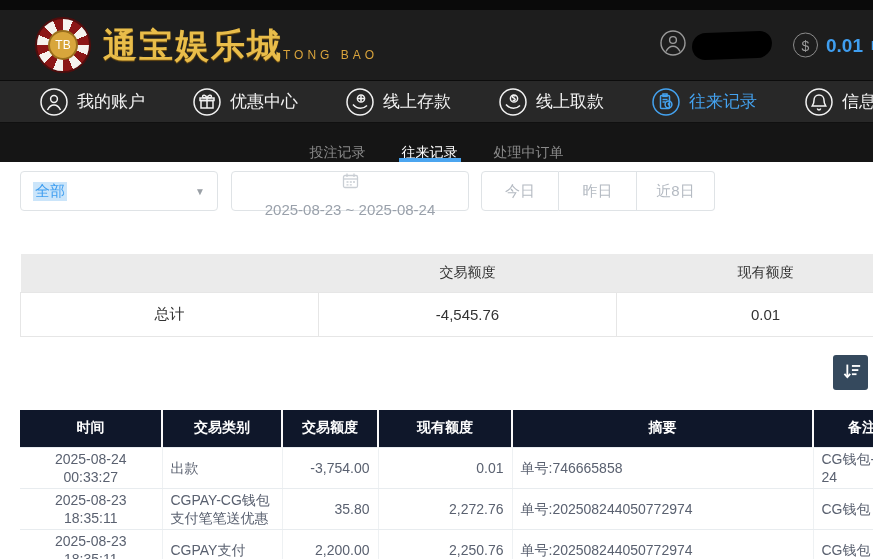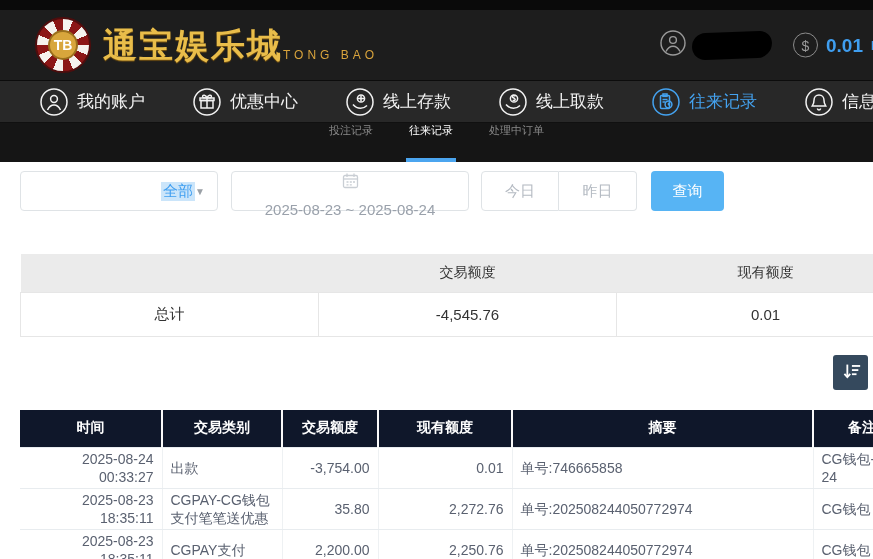--- a/index.html
+++ b/index.html
@@ -8,21 +8,21 @@
 
   
   .topstrip { height:10px; background:#0a0a0a; }
   .header { position:relative; height:70px; background:#1d1d1d; display:flex; align-items:center; }
   .logo { display:flex; align-items:center; gap:12px; padding-left:35px; cursor:pointer; }
   .chip { width:56px; height:56px; border-radius:50%;
     background:repeating-conic-gradient(#f6f2ee 0 22.5deg, #8c1616 22.5deg 45deg);
     border:2px solid #4f0d0d; position:relative; flex:0 0 auto; }
   .chip-inner { position:absolute; left:50%; top:50%; transform:translate(-50%,-50%);
     width:30px; height:30px; border-radius:50%; background:#d8a63c; border:2px solid #9a6f1d;
-    color:#fff; font-size:14px; font-weight:bold; display:flex; align-items:center; justify-content:center; }
+    color:#fff; font-size:12px; font-weight:normal; display:flex; align-items:center; justify-content:center; }
   .brand { display:flex; }
   .brand-main { font-size:34px; font-weight:bold; color:#e9bd4a; line-height:1;
     text-shadow:0 1px 1px #7a5510; letter-spacing:2px; }
   .brand-sub { font-size:12px; font-weight:normal; color:#d8a33c; letter-spacing:4px;
     align-self:flex-end; margin-top:-2px; }
   .hdr-user { position:absolute; left:660px; top:50%; transform:translateY(-50%);
     display:flex; align-items:center; gap:6px; }
   .redaction { width:80px; height:27px; background:#000;
     border-radius:14px 12px 15px 13px; transform:rotate(-2deg); }
   .hdr-balance { position:absolute; left:793px; top:50%; transform:translateY(-50%);
@@ -34,30 +34,30 @@
 
   
   .nav { height:43px; background:#282828; border-top:1px solid #0c0c0c; border-bottom:1px solid #101010;
     display:flex; align-items:center; gap:48px; padding-left:40px; white-space:nowrap; }
   .nav-item { display:flex; align-items:center; gap:9px; color:#f2f2f2; font-size:17px; cursor:pointer; flex:0 0 auto; }
   .nav-item svg { display:block; }
   .nav-item.active { color:#44a2ef; }
 
   
   .subtabs { height:39px; background:#151515; display:flex; justify-content:center; gap:36px; }
-  .subtab { position:relative; display:flex; align-items:flex-start; color:#8a8a8a; font-size:11px; cursor:pointer; }
+  .subtab { position:relative; display:flex; align-items:flex-end; color:#8a8a8a; font-size:14px; cursor:pointer; }
   .subtab.active { color:#fff; }
   .subtab.active::after { content:''; position:absolute; left:-3px; right:-3px; bottom:0;
     height:4px; background:#4ba5ef; }
 
   
   .content { padding:0 20px; }
   .filter-row { margin-top:9px; display:flex; align-items:center; }
   .select-box { width:198px; height:40px; border:1px solid #dfe3e6; border-radius:4px;
-    display:flex; align-items:center; justify-content:flex-end; padding:0 12px;
+    display:flex; align-items:center; justify-content:space-between; padding:0 12px;
     background:#fff; cursor:pointer; }
   .select-value { font-size:15px; color:#3f9ef0; background:#cbe5fa; padding:0 2px; }
   .caret { color:#9aa0a6; font-size:10px; }
   .date-box { width:238px; height:40px; border:1px solid #dfe3e6; border-radius:4px;
     margin-left:13px; display:flex; align-items:center; gap:9px; padding:0 12px;
     font-size:15px; color:#9aa1ab; background:#fff; cursor:pointer; white-space:nowrap;flex-direction:column; }
   .btn-group { display:flex; margin-left:12px; }
   .qbtn { width:78px; height:40px; background:#fff; border:1px solid #dfe3e6; border-left:none;
     font-size:15px; color:#b4bac2; display:flex; align-items:center; justify-content:center; cursor:pointer; }
   .qbtn:first-child { border-left:1px solid #dfe3e6; border-radius:4px 0 0 4px; }
@@ -82,21 +82,21 @@
   .dtable { margin-top:20px; width:890px; border-collapse:collapse; table-layout:fixed; }
   .dtable th { height:38px; background:#0f172a; color:#fff; font-size:14px; font-weight:bold;
     border-right:2px solid #fafafa; }
   .dtable th:last-child { border-right:none; }
   .dtable td { height:38px; border-bottom:1px solid #e8ecef; border-right:1px solid #eef1f3;
     color:#5a6170; font-size:14px; line-height:18px; padding:2px 8px; background:#fff; }
   .dtable tbody tr:first-child td { border-top:1px solid #e8ecef; }
   .dtable td:last-child { border-right:none; }
   .col-time { width:142px; } .col-type { width:120px; } .col-amt { width:96px; }
   .col-bal { width:134px; } .col-sum { width:301px; } .col-rem { width:97px; }
-  .td-time { text-align:right; padding:2px 2px; }
+  .td-time { text-align:center; padding:2px 2px; }
   .td-amt, .td-bal { text-align:right; padding-right:14px; }
   .td-sum { padding-left:12px; }
   .td-rem { padding-left:10px; white-space:pre-line; }
 </style>
 </head>
 <body>
 
 <div class="topstrip"></div>
 
 <header class="header">
@@ -223,22 +223,22 @@
             <line x1="12" y1="1.5" x2="12" y2="5"></line>
           <line x1="1.5" y1="7" x2="15.5" y2="7"></line>
             <path d="M4.5 10h2M7.8 10h2M11 10h2M4.5 12.8h2M7.8 12.8h2"></path>
         </svg>
       </span>
       <span>2025-08-23 ~ 2025-08-24</span>
     </div>
     <div class="btn-group">
       <div class="qbtn">今日</div>
       <div class="qbtn">昨日</div>
-    </div>
-    <button class="search-btn">查询</button>
+      <div class="qbtn">近8日</div>
+    </div>
   </div>
 
   <table class="summary">
     <colgroup>
         <col>
         <col>
         <col>
       </colgroup>
     <thead>
       <tr>

